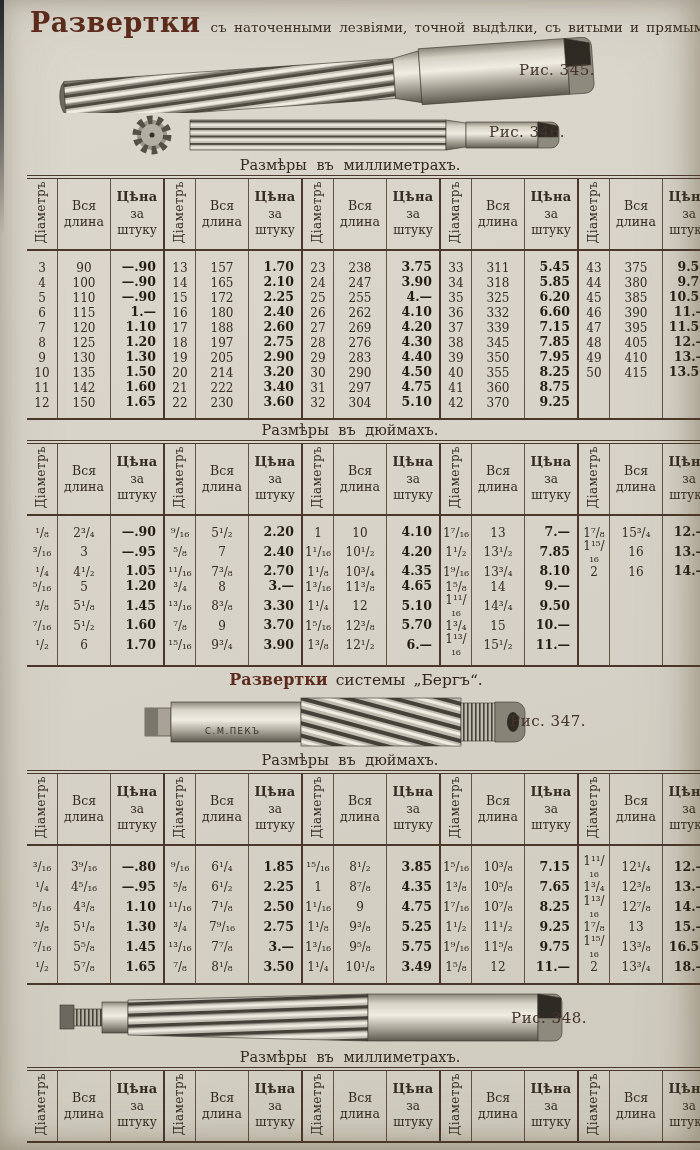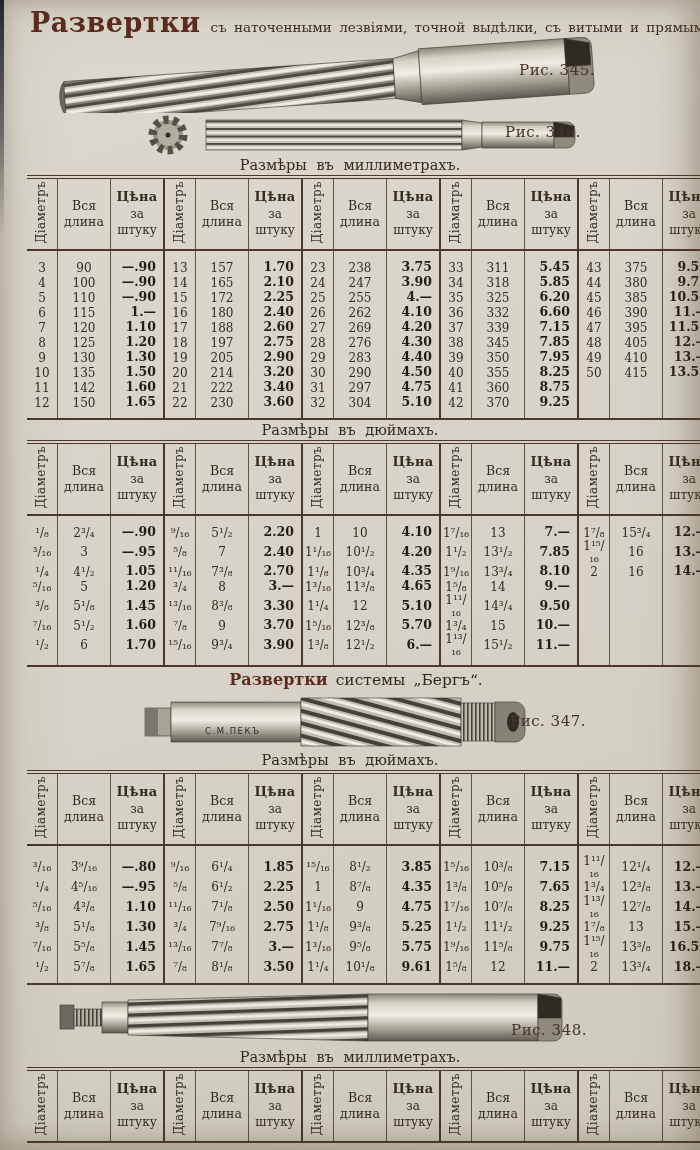--- a/index.html
+++ b/index.html
@@ -79,21 +79,21 @@
         <rect x="64" y="26" width="330" height="40" fill="url(#fl1)"></rect>
         <polygon points="394,26 420,20 420,72 394,66" fill="url(#m1)"></polygon>
         <rect x="420" y="18" width="148" height="56" fill="url(#m1)"></rect>
         <path d="M568 18 h16 a9 9 0 0 1 9 9 v38 a9 9 0 0 1 -9 9 h-16 z" fill="#8f8a7e"></path>
         <polygon points="566,18 591,24 591,46 566,46" fill="#2e2a24"></polygon>
       </g>
     </svg>
     <span class="fig-label" style="right:32px;top:24px;">Рис. 345.</span>
   </div>
 
-  <div class="fig" style="height:44px;padding-left:16px;">
+  <div class="fig" style="height:44px;">
     <svg width="700" height="44" viewBox="0 0 700 44">
       <defs>
         <linearGradient id="m2" x1="0" y1="0" x2="0" y2="1">
           <stop offset="0" stop-color="#8e897d"></stop>
             <stop offset=".2" stop-color="#d6d2c6"></stop>
           <stop offset=".45" stop-color="#efece2"></stop>
             <stop offset=".75" stop-color="#a39e92"></stop>
           <stop offset="1" stop-color="#625d53"></stop>
         </linearGradient>
         <pattern id="fl2" width="700" height="7.5" patternUnits="userSpaceOnUse">
@@ -610,21 +610,21 @@
           </tr>
           <tr>
             <td class="cd">¹/₂</td>
             <td class="cl">5⁷/₈</td>
             <td class="cp">1.65</td>
             <td class="cd gs">⁷/₈</td>
             <td class="cl">8¹/₈</td>
             <td class="cp">3.50</td>
             <td class="cd gs">1¹/₄</td>
             <td class="cl">10¹/₈</td>
-            <td class="cp">9.61</td>
+            <td class="cp">3.49</td>
             <td class="cd gs">1⁵/₈</td>
             <td class="cl">12</td>
             <td class="cp">11.—</td>
             <td class="cd gs">2</td>
             <td class="cl">13³/₄</td>
             <td class="cp">18.—</td>
           </tr>
         </tbody>
       </table>
     </div>
@@ -653,21 +653,21 @@
       <g stroke="#3a352c" stroke-width=".6">
         <rect x="60" y="20" width="14" height="24" fill="#6e6960"></rect>
         <rect x="74" y="24" width="28" height="17" fill="url(#th4)"></rect>
         <rect x="102" y="17" width="26" height="31" fill="url(#m4)"></rect>
         <polygon points="128,15 368,9 368,56 128,50" fill="url(#fl4)"></polygon>
         <rect x="368" y="9" width="170" height="47" fill="url(#m4)"></rect>
         <path d="M538 9 h16 a8 8 0 0 1 8 8 v31 a8 8 0 0 1 -8 8 h-16 z" fill="#8f8a7e"></path>
         <polygon points="538,9 561,13 561,33 538,33" fill="#2e2a24"></polygon>
       </g>
     </svg>
-    <span class="fig-label" style="right:40px;top:36px;">Рис. 348.</span>
+    <span class="fig-label" style="right:40px;top:24px;">Рис. 348.</span>
   </div>
 
   <div class="caption">Размѣры въ миллиметрахъ.</div>
   <div class="tablewrap">
       <table class="dtable t34">
         <thead>
           <tr>
             <th class="hd"><span class="vert">Діаметръ</span></th>
             <th class="hl">Вся<br>длина</th>
             <th class="hp"><b>Цѣна</b><br><span class="sm">за<br>штуку</span></th>

